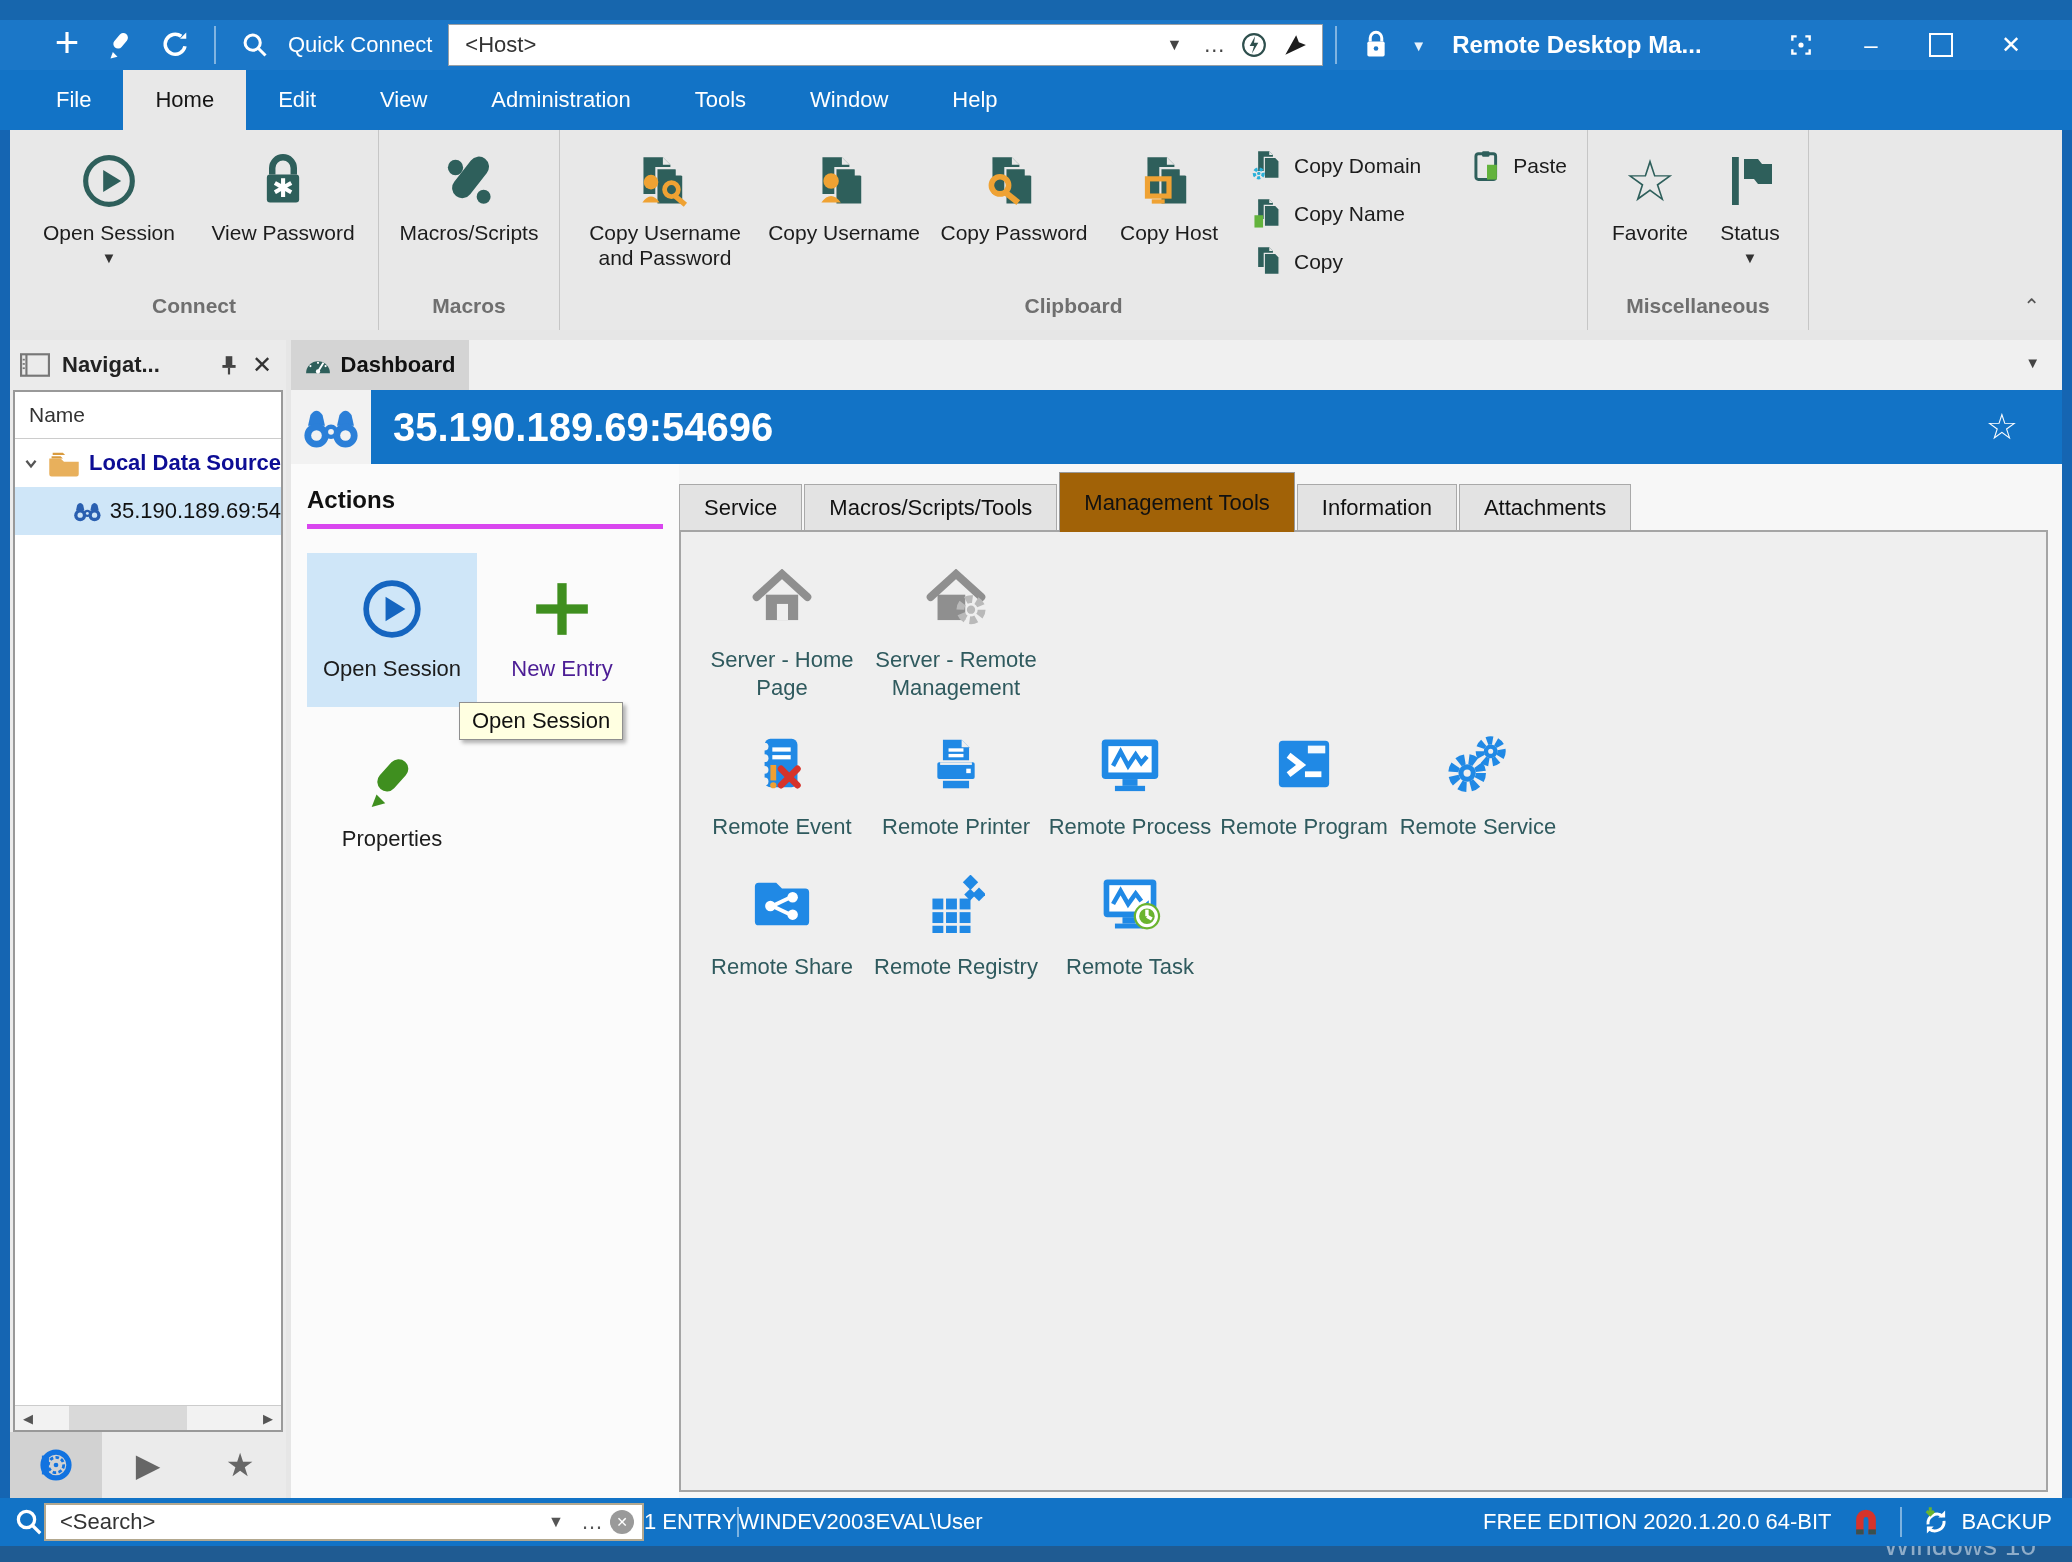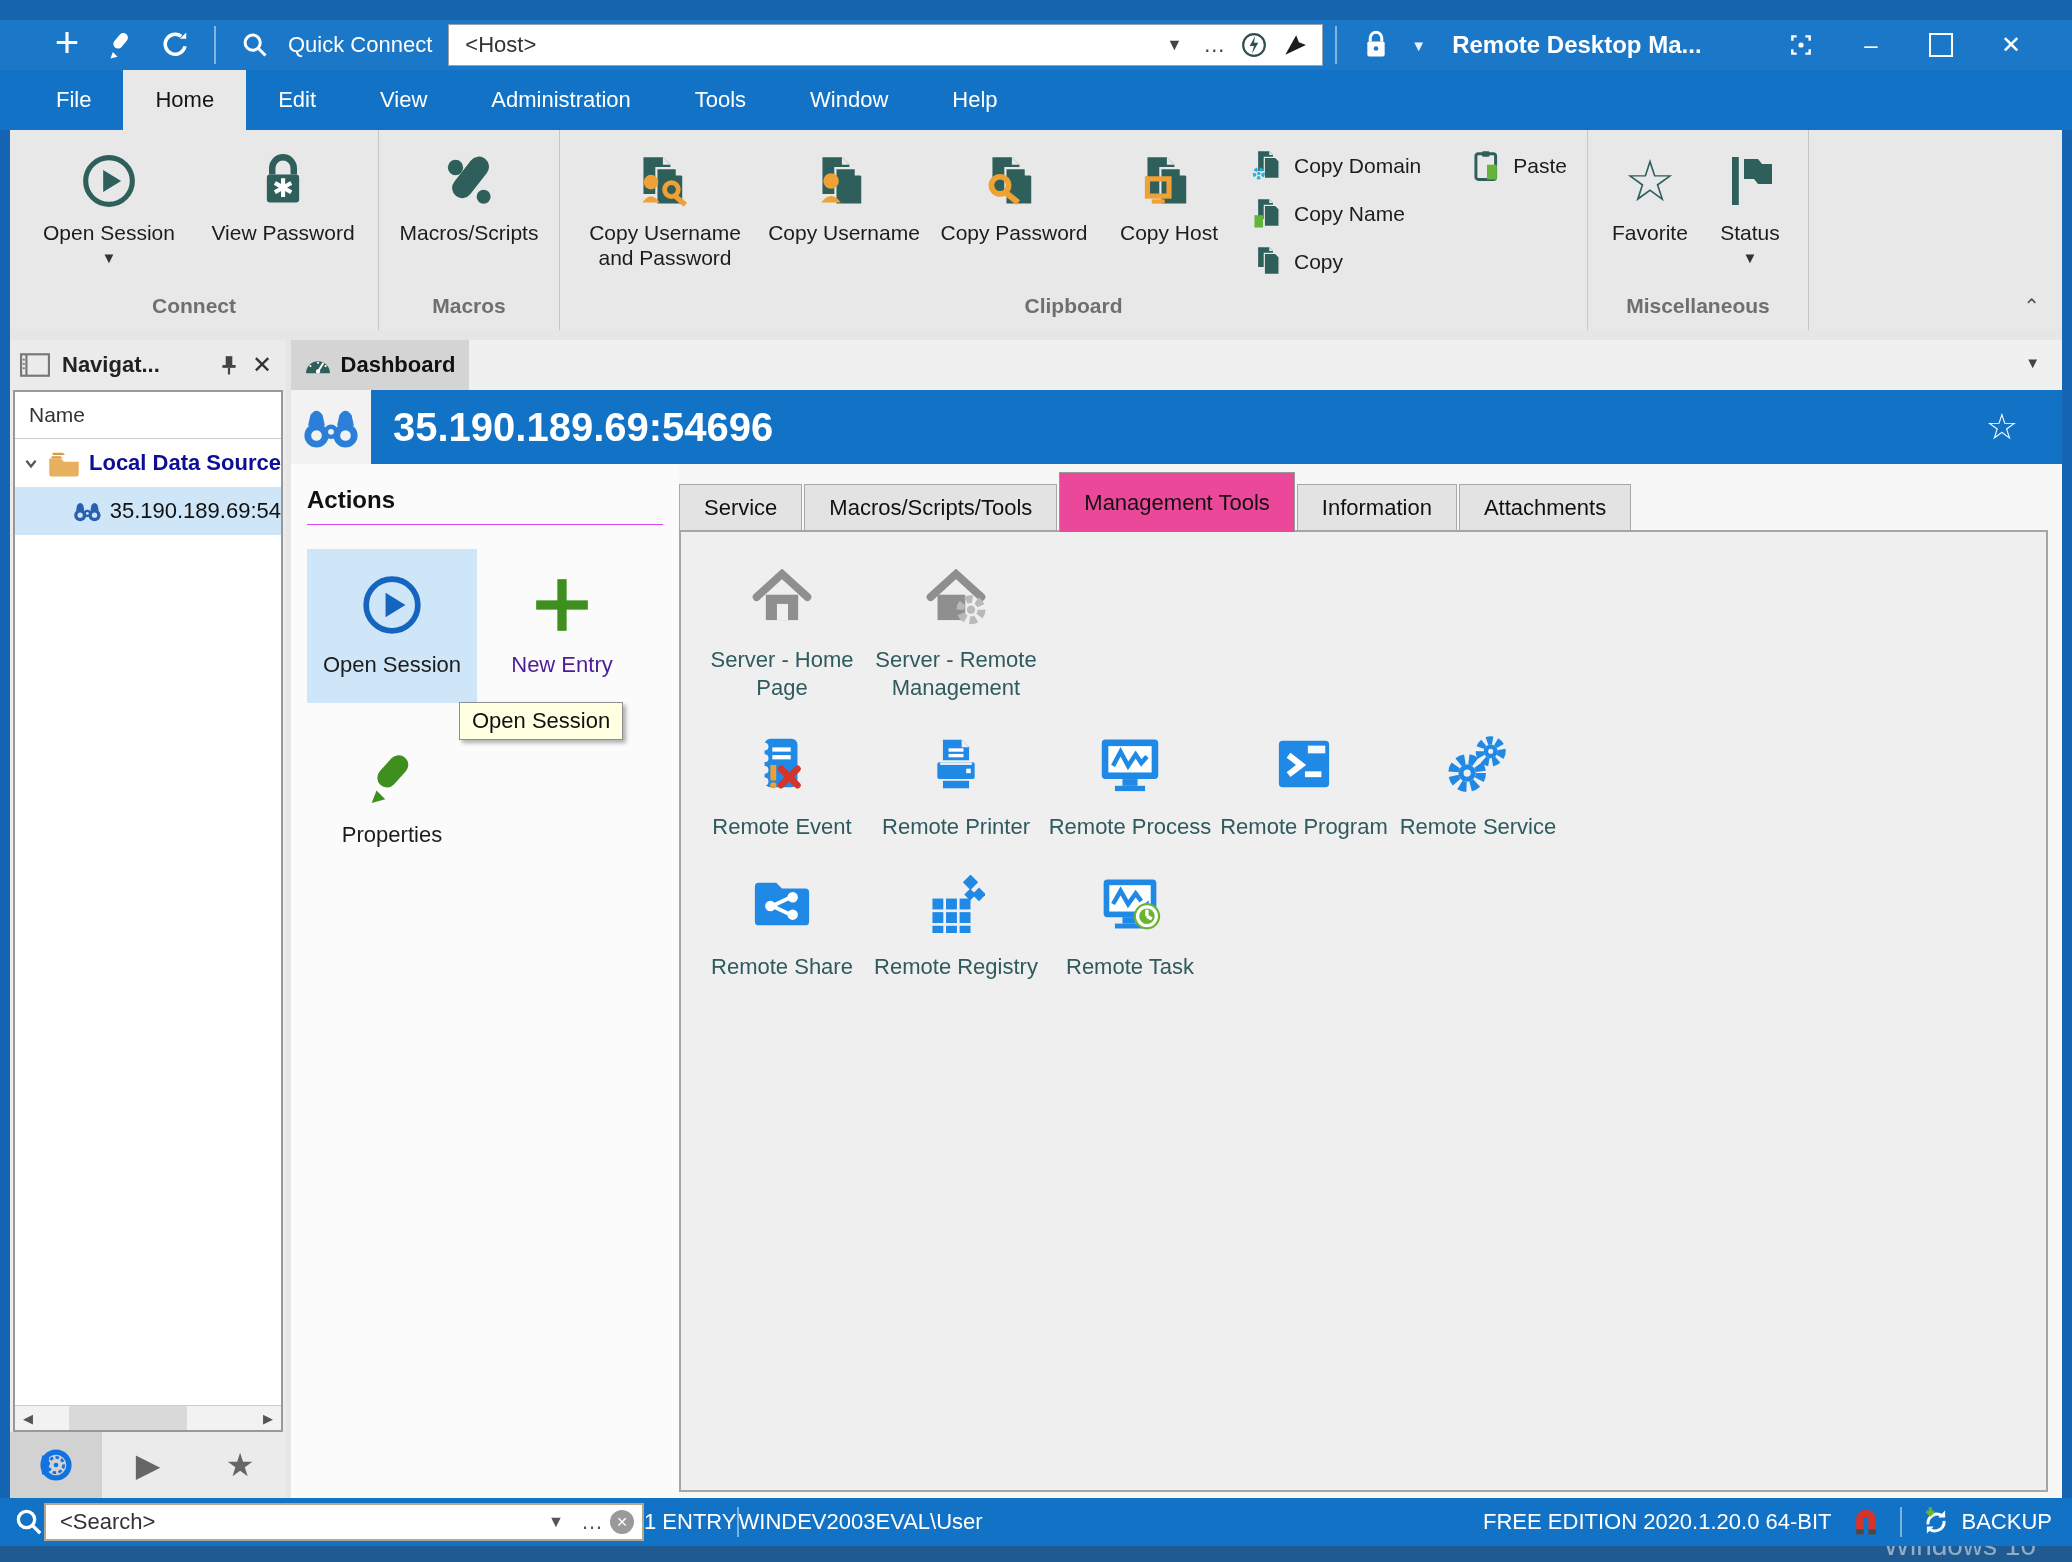--- a/index.html
+++ b/index.html
@@ -62,31 +62,31 @@
   .content{flex:1;display:flex;flex-direction:column;margin-left:5px;min-width:0;}
   .doctab-row{height:50px;background:#f0f0f0;display:flex;position:relative;flex:none;}
   .doctab{width:178px;background:#d4d4d4;display:flex;align-items:center;justify-content:center;gap:10px;font-weight:bold;font-size:22px;color:#111;}
   .doctab-caret{position:absolute;right:22px;top:14px;color:#444;font-size:15px;}
   .entry-header{height:74px;background:#1273c6;display:flex;align-items:center;flex:none;}
   .eh-icon{width:80px;height:74px;background:#f2f2f2;display:flex;align-items:center;justify-content:center;flex:none;}
   .eh-title{color:#fff;font-size:40px;font-weight:bold;padding-left:22px;flex:1;white-space:nowrap;overflow:hidden;}
   .eh-star{color:#fff;font-size:36px;padding-right:44px;}
   .dash-body{flex:1;display:flex;background:#f7f7f7;position:relative;min-height:0;}
   .actions-panel{width:388px;background:#fbfbfb;padding:22px 0 0 16px;box-sizing:border-box;flex:none;}
-  .actions-title{font-size:24px;font-weight:bold;color:#111;padding-bottom:10px;border-bottom:1px solid #d946ef;width:356px;}
+  .actions-title{font-size:24px;font-weight:bold;color:#111;padding-bottom:10px;border-bottom:5px solid #d946ef;width:356px;}
   .tiles{display:flex;margin-top:24px;}
   .action-tile{width:170px;height:154px;display:flex;flex-direction:column;align-items:center;justify-content:center;gap:16px;font-size:22px;color:#1c1c1c;}
   .action-tile.sel{background:#cfe6f8;}
   .action-tile .tlbl{color:#1c1c1c;}
   .action-tile .tlbl.teal{color:#4c1d95;}
   .tooltip{position:absolute;left:168px;top:238px;background:#ffffe1;border:1px solid #8f8f8f;box-shadow:3px 3px 4px rgba(0,0,0,.3);font-size:22px;color:#111;padding:5px 12px;z-index:5;white-space:nowrap;}
   .tab-zone{flex:1;display:flex;flex-direction:column;padding-right:14px;min-width:0;}
   .tabs{display:flex;align-items:flex-end;height:66px;position:relative;z-index:2;}
   .tab{height:46px;display:flex;align-items:center;padding:0 24px;background:#e3e3e3;border:1px solid #a9a9a9;border-bottom:none;margin-right:2px;font-size:22px;color:#111;box-sizing:border-box;}
-  .tab.active{height:60px;background:#ec4899;margin-bottom:-2px;border-color:#999;}
+  .tab.active{height:60px;background:#a16207;margin-bottom:-2px;border-color:#999;}
   .tab-content{flex:1;border:2px solid #a5a5a5;background:#efefef;margin-bottom:6px;padding:30px 0 0 14px;min-height:0;}
   .tool-row{display:flex;margin-bottom:28px;}
   .tool{width:174px;display:flex;flex-direction:column;align-items:center;flex:none;}
   .tool .ic{height:70px;display:flex;align-items:center;justify-content:center;}
   .tool .lbl{font-size:22px;color:#2f5a5e;text-align:center;line-height:1.25;max-width:168px;margin-top:14px;}
   
   .statusbar{height:48px;background:#1273c6;display:flex;align-items:center;color:#fff;padding:0 20px 0 14px;}
   .search-box{width:600px;height:38px;background:#fff;border:2px solid #b3a88f;display:flex;align-items:center;padding:0 8px 0 12px;box-sizing:border-box;}
   .search-box input{flex:1;border:none;outline:none;font-size:22px;color:#333;background:transparent;font-family:"Liberation Sans",sans-serif;}
   .sbx-btn{width:36px;display:flex;justify-content:center;color:#555;font-size:16px;align-items:center;}

